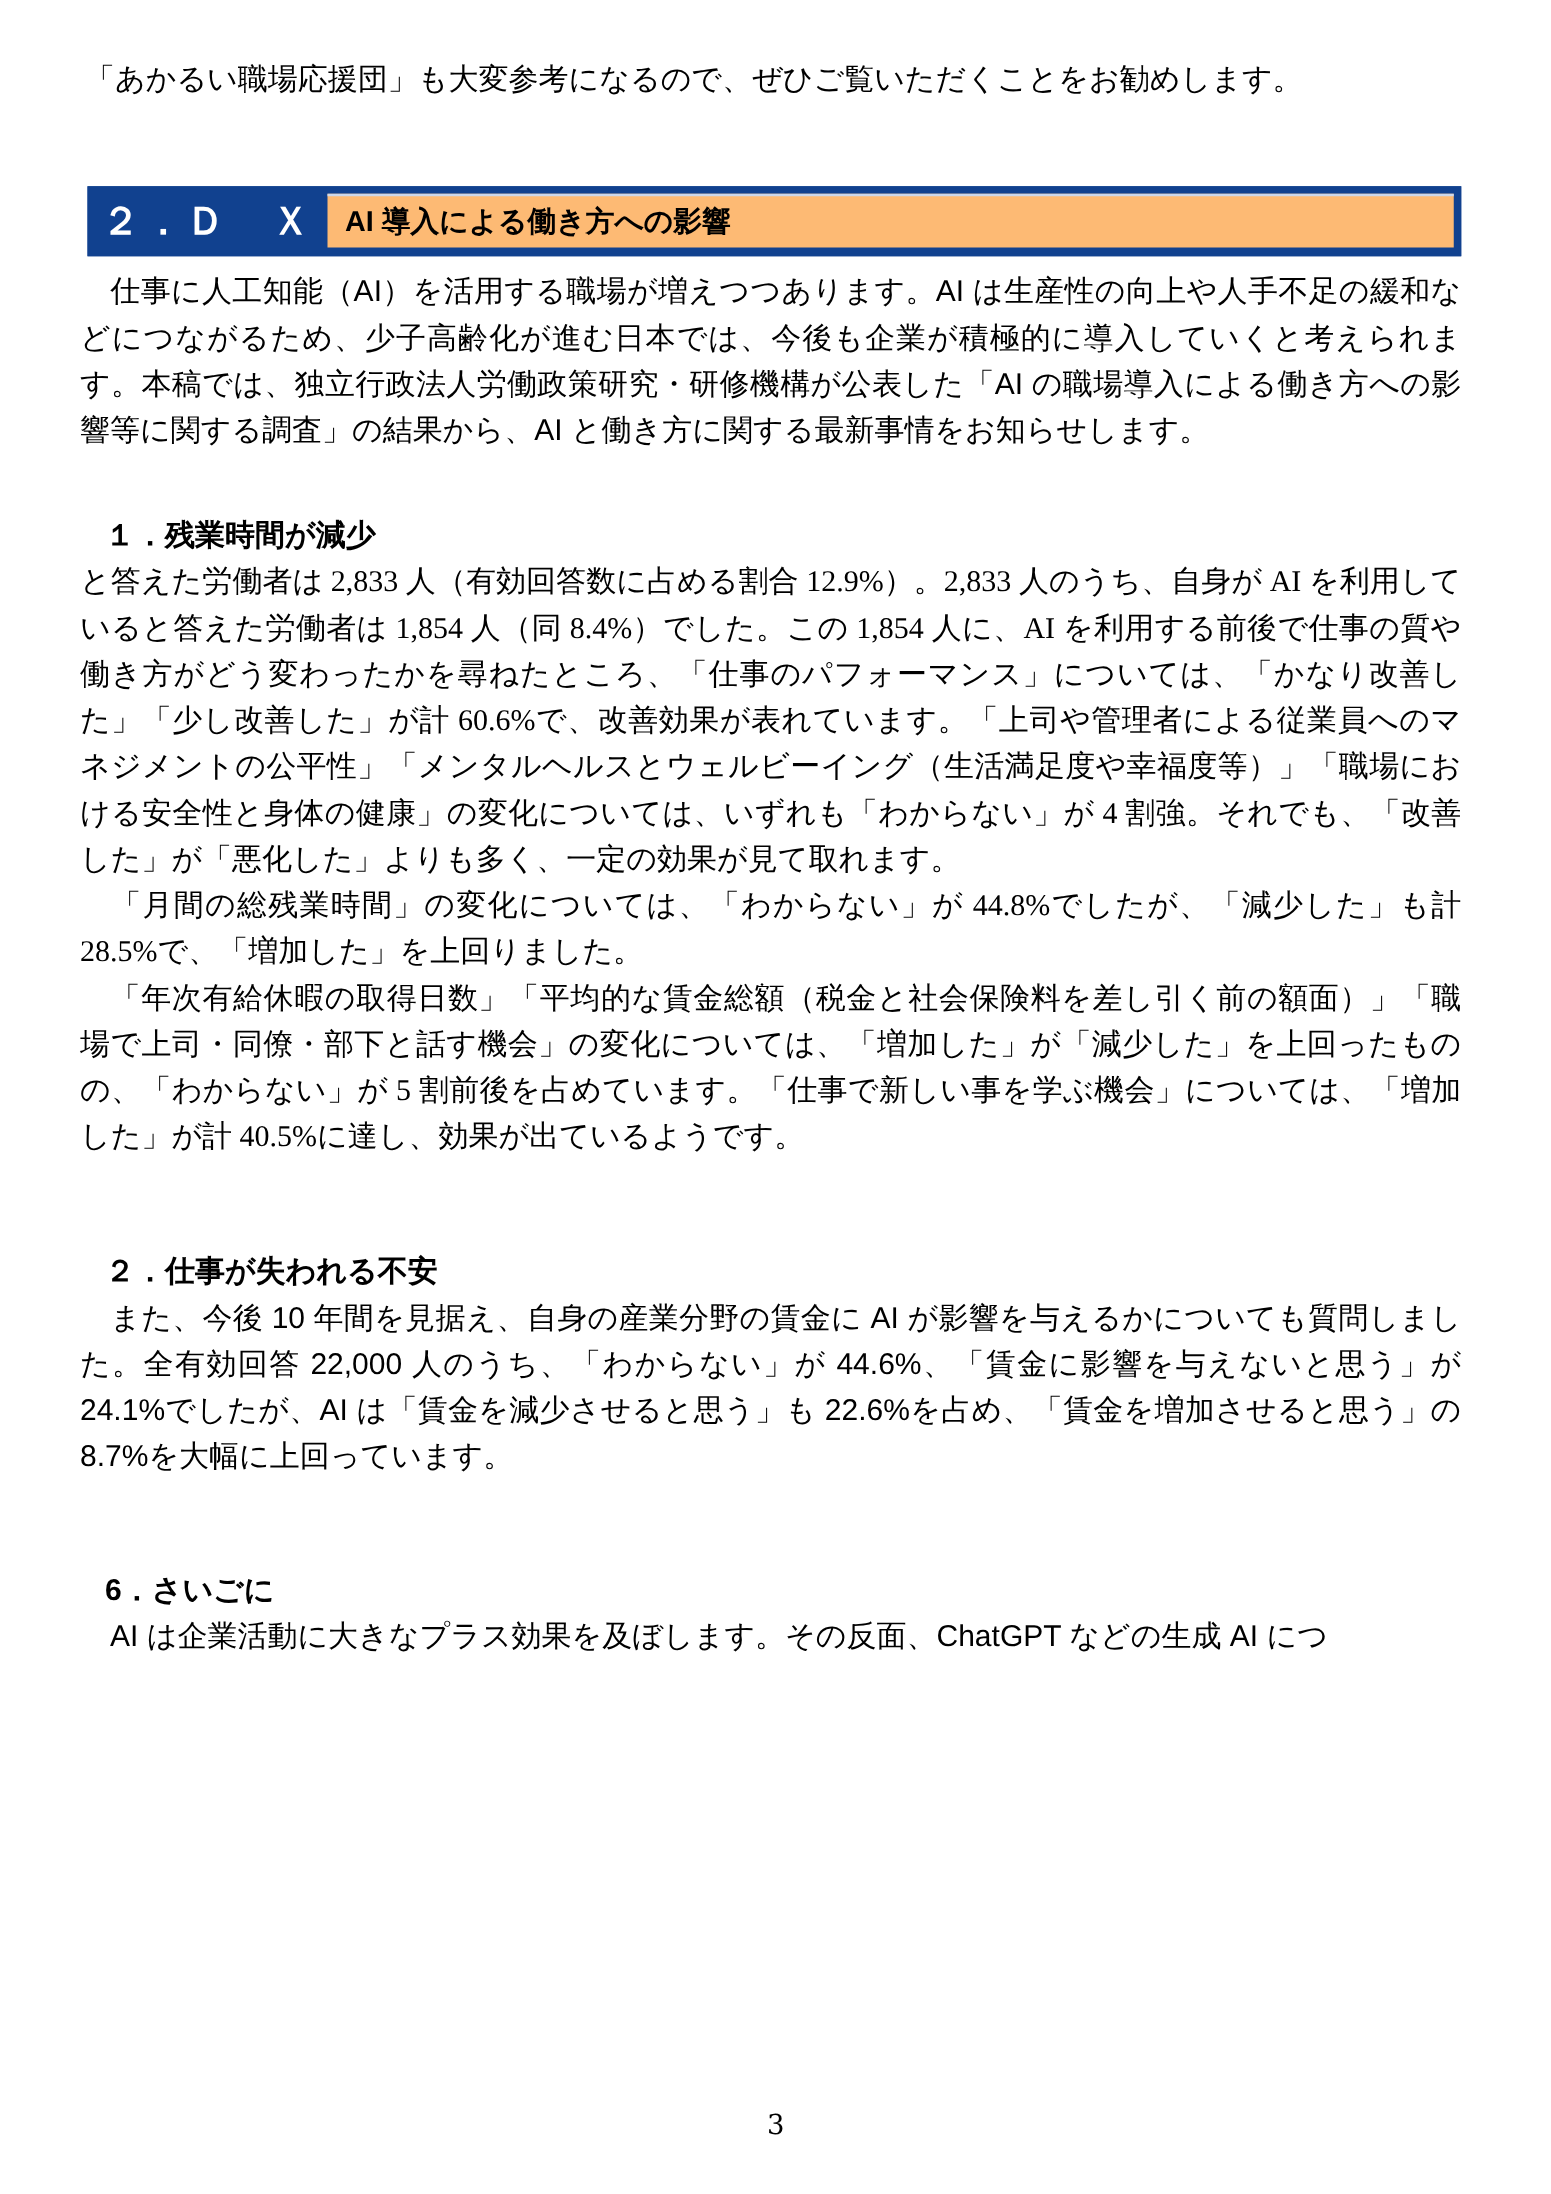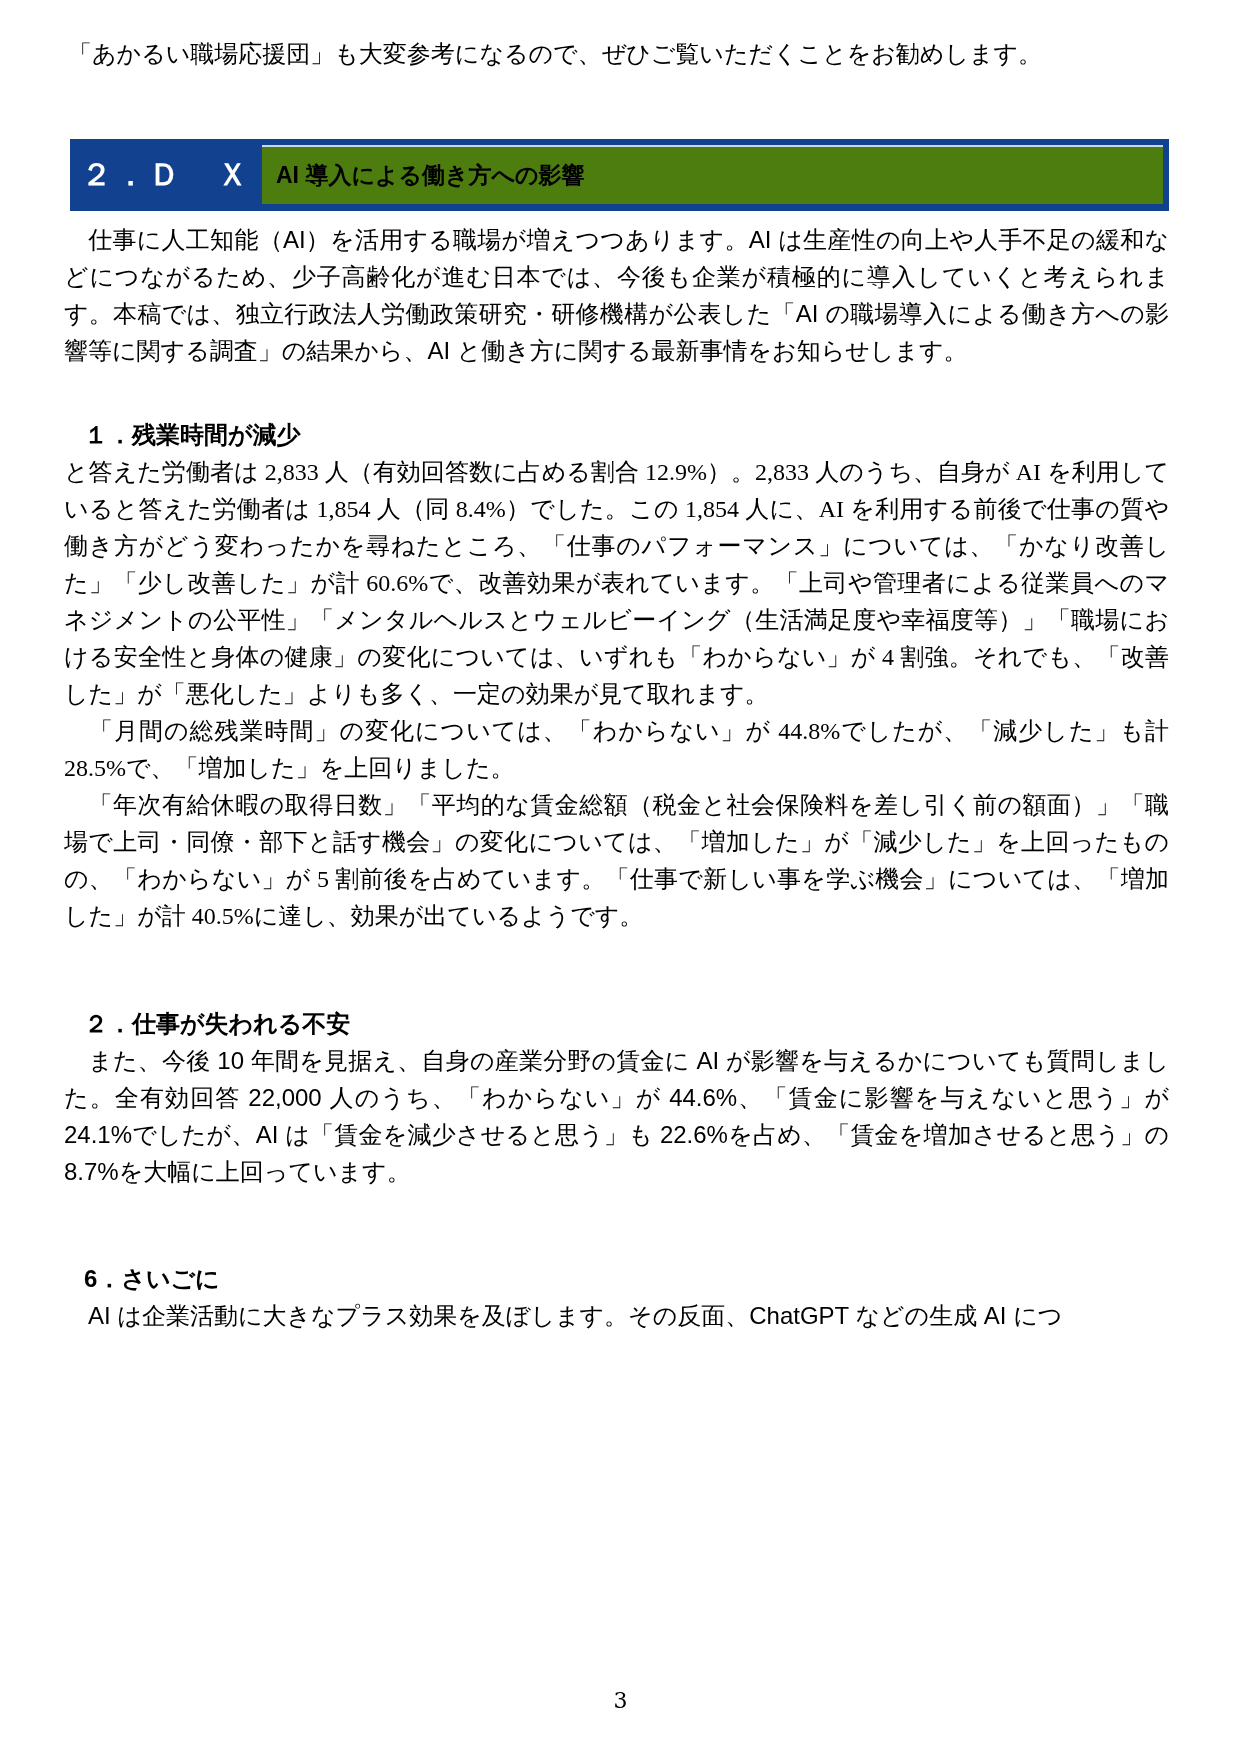--- a/index.html
+++ b/index.html
@@ -12,52 +12,52 @@
     height: 1755px;
     position: relative;
     overflow: hidden;
     font-family: "Liberation Sans", "DejaVu Sans", sans-serif;
     color: #000000;
   }
   .page {
     box-sizing: border-box;
     width: 1241px;
     height: 1755px;
-    padding: 35px 72px 0 64px;
+    padding: 45px 72px 0 64px;
     position: relative;
   }
   .intro {
     margin: 0;
     font-size: 24px;
     line-height: 38px;
     padding-left: 4px;
   }
   .banner {
     box-sizing: border-box;
     display: flex;
     align-items: stretch;
-    height: 72px;
+    height: 56px;
     margin: 66px 0 0 6px;
     background: #11418f;
     border: 2px solid #11418f;
   }
   .banner-num {
     width: 188px;
     flex: 0 0 188px;
     display: flex;
     align-items: center;
     justify-content: center;
     color: #ffffff;
     font-size: 31px;
     font-weight: bold;
     letter-spacing: 3px;
   }
   .banner-title {
     flex: 1;
-    background: #4d7c0f;
+    background: #fdba74;
     margin: 4px 4px 5px 2px;
     border-top: 2px solid #ccd8ec;
     display: flex;
     align-items: center;
     padding-left: 14px;
     font-size: 23px;
     font-weight: bold;
     color: #000000;
   }
   .bodytext {

